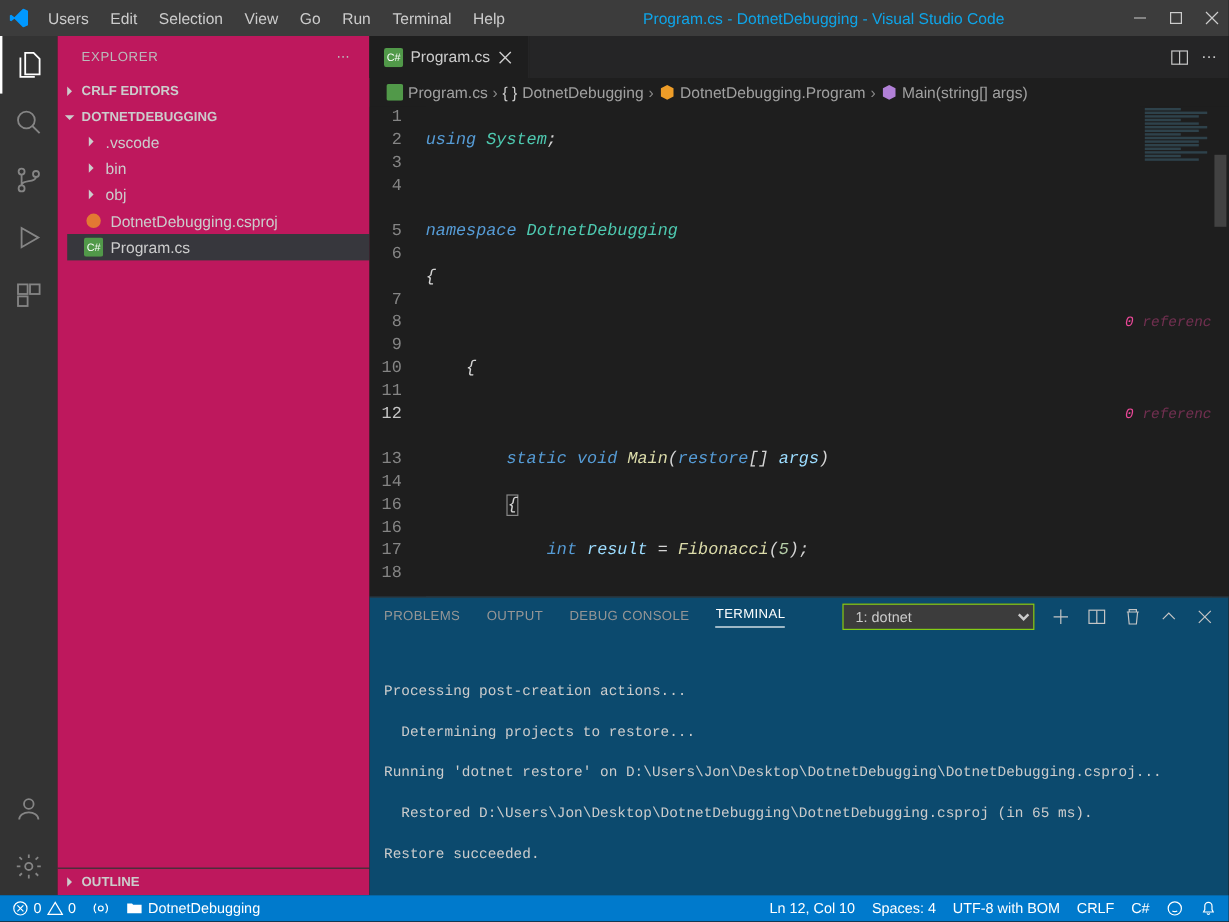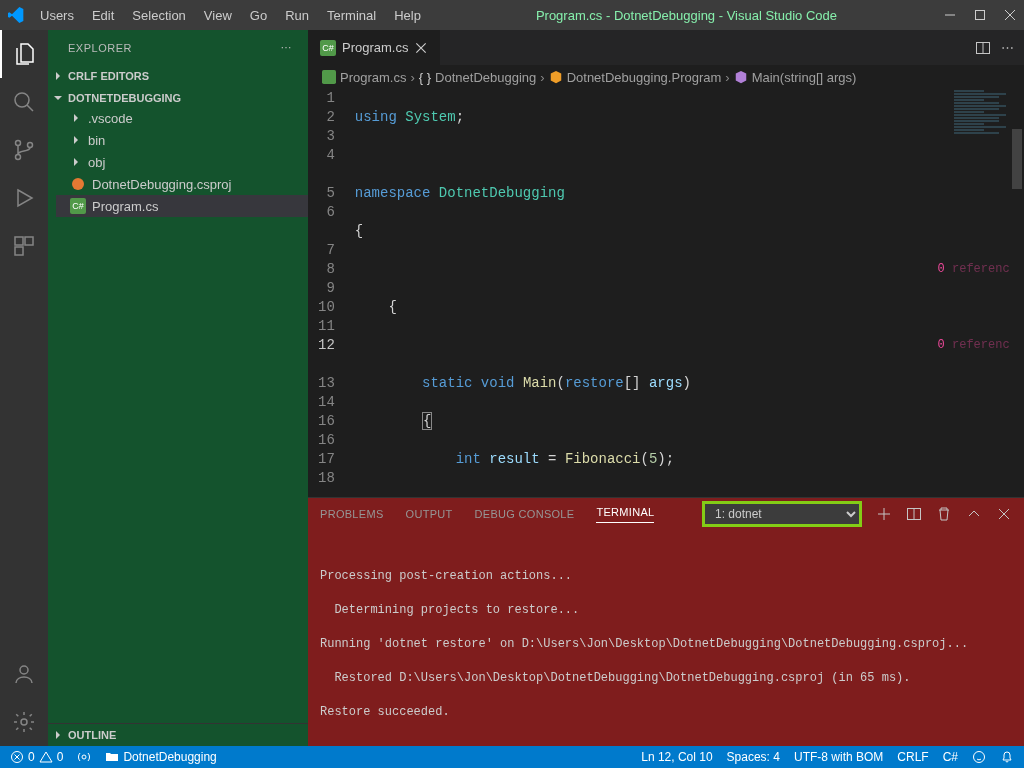--- a/index.html
+++ b/index.html
@@ -3,36 +3,36 @@
 <meta charset="utf-8">
 <style>
   * { box-sizing: border-box; margin: 0; padding: 0; }
   body { width: 1024px; height: 768px; background: #1e1e1e; font-family: "Segoe UI", sans-serif; font-size: 13px; color: #cccccc; overflow: hidden; display: flex; flex-direction: column; }
 
   
   .titlebar { height: 30px; background: #3c3c3c; display: flex; align-items: center; padding: 0 8px; }
   .titlebar .logo { width: 16px; height: 16px; margin-right: 8px; }
   .menubar { display: flex; gap: 2px; }
   .menubar span { padding: 4px 8px; cursor: default; }
-  .title-center { flex: 1; text-align: center; color: #86efac; }
+  .title-center { flex: 1; text-align: center; color: #0ea5e9; }
   .window-controls { display: flex; gap: 18px; align-items: center; }
   .window-controls svg { width: 12px; height: 12px; }
 
   
   .body-row { flex: 1; display: flex; overflow: hidden; }
 
   
   .activitybar { width: 48px; background: #333333; display: flex; flex-direction: column; justify-content: space-between; }
   .activitybar .top, .activitybar .bottom { display: flex; flex-direction: column; }
   .actitem { height: 48px; display: flex; align-items: center; justify-content: center; color: #858585; }
   .actitem.active { color: #ffffff; border-left: 2px solid #ffffff; }
   .actitem svg { width: 24px; height: 24px; }
 
   
-  .sidebar { width: 260px; background: #14532d; display: flex; flex-direction: column; }
+  .sidebar { width: 260px; background: #be185d; display: flex; flex-direction: column; }
   .sidebar-header { height: 35px; display: flex; align-items: center; justify-content: space-between; padding: 0 16px 0 20px; font-size: 11px; color: #bbbbbb; letter-spacing: 0.5px; }
   .sidebar-section { padding: 2px 0; }
   .section-head { display: flex; align-items: center; gap: 4px; padding: 3px 4px; font-size: 11px; font-weight: 700; color: #cccccc; cursor: default; }
   .section-head .chev { width: 12px; height: 12px; }
   .tree { padding-left: 8px; }
   .tree-item { display: flex; align-items: center; gap: 6px; padding: 2px 8px 2px 14px; height: 22px; cursor: default; color: #cccccc; }
   .tree-item.active { background: #37373d; }
   .tree-item .twisty { width: 12px; height: 12px; }
   .tree-item .ficon { width: 16px; height: 16px; }
 
@@ -44,46 +44,46 @@
   .tab.active { background: #1e1e1e; }
   .tab .ficon { width: 16px; height: 16px; }
   .tab .close { width: 14px; height: 14px; }
   .tabs-right { display: flex; align-items: center; gap: 10px; padding: 0 10px; color: #c5c5c5; }
   .breadcrumb { height: 24px; display: flex; align-items: center; padding: 0 14px; gap: 4px; color: #a0a0a0; font-size: 13px; }
   .breadcrumb .sep { color: #888; }
   .breadcrumb .bicon { width: 14px; height: 14px; display:inline-block; vertical-align:middle; }
 
   .editor { flex: 1; display: flex; font-family: Consolas, "Courier New", monospace; font-size: 14px; line-height: 19px; position: relative; overflow: hidden; }
   .gutter { background: #1e1e1e; color: #858585; padding: 0 20px 0 10px; text-align: right; }
-  .codecol { flex: 1; color: #d4d4d4; white-space: pre; position: relative; }
+  .codecol { flex: 1; color: #d4d4d4; white-space: pre; position: relative; font-style: italic; }
   .codelens { color: #ec4899; font-size: 12px; text-align: right; }
   .ln { height: 19px; }
   .tk-key { color: #569cd6; }
   .tk-type { color: #4ec9b0; }
   .tk-fn   { color: #dcdcaa; }
   .tk-var  { color: #9cdcfe; }
   .tk-num  { color: #b5cea8; }
   .tk-pun  { color: #d4d4d4; }
   .tk-cur  { border: 1px solid #888; }
 
   .minimap { position: absolute; right: 14px; top: 0; width: 60px; height: 100%; background: linear-gradient(#1e1e1e,#1e1e1e); opacity: 0.6; }
   .minimap .mini-line { height: 2px; margin: 1px 4px; background: #3a5a6a; }
   .minimap .mini-line.short { width: 30px; }
   .minimap .mini-line.med { width: 45px; }
   .editor-scroll-v { position:absolute; right:0; top:0; bottom:0; width:14px; background:#1e1e1e; }
   .editor-scroll-v .thumb { position:absolute; left:2px; right:2px; top:40px; height:60px; background:#424242; }
 
   
-  .panel { height: 249px; background: #7f1d1d; border-top: 1px solid #333; display: flex; flex-direction: column; }
+  .panel { height: 249px; background: #0c4a6e; border-top: 1px solid #333; display: flex; flex-direction: column; }
   .panel-tabs { display: flex; align-items: center; height: 32px; padding: 0 12px; gap: 18px; font-size: 11px; color: #969696; justify-content: space-between; }
   .panel-tabs-left { display: flex; gap: 22px; align-items: center; }
   .panel-tabs-left span.pt { cursor: default; letter-spacing: .3px; }
   .panel-tabs-left span.pt.active { color: #ffffff; border-bottom: 1px solid #ffffff; padding-bottom: 4px; }
   .panel-tabs-right { display: flex; align-items: center; gap: 14px; }
-  .panel-tabs-right select { background: #3c3c3c; color: #ccc; border: 3px solid #84cc16; font-size: 12px; padding: 2px 6px; width: 160px; }
+  .panel-tabs-right select { background: #3c3c3c; color: #ccc; border: 1px solid #84cc16; font-size: 12px; padding: 2px 6px; width: 160px; }
   .panel-tabs-right .picon { width: 16px; height: 16px; color: #c5c5c5; }
   .terminal { flex: 1; font-family: Consolas, "Courier New", monospace; font-size: 12px; line-height: 17px; padding: 4px 12px; color: #cccccc; white-space: pre; overflow: hidden; }
 
   
   .statusbar { height: 22px; background: #007acc; color: #ffffff; display: flex; align-items: center; justify-content: space-between; font-size: 12px; padding: 0 10px; }
   .statusbar .sleft, .statusbar .sright { display: flex; gap: 14px; align-items: center; }
   .statusbar .sitem { display: flex; align-items: center; gap: 4px; }
   .statusbar svg { width: 14px; height: 14px; }
 
   .outline-sec { border-top: 1px solid #333; }

